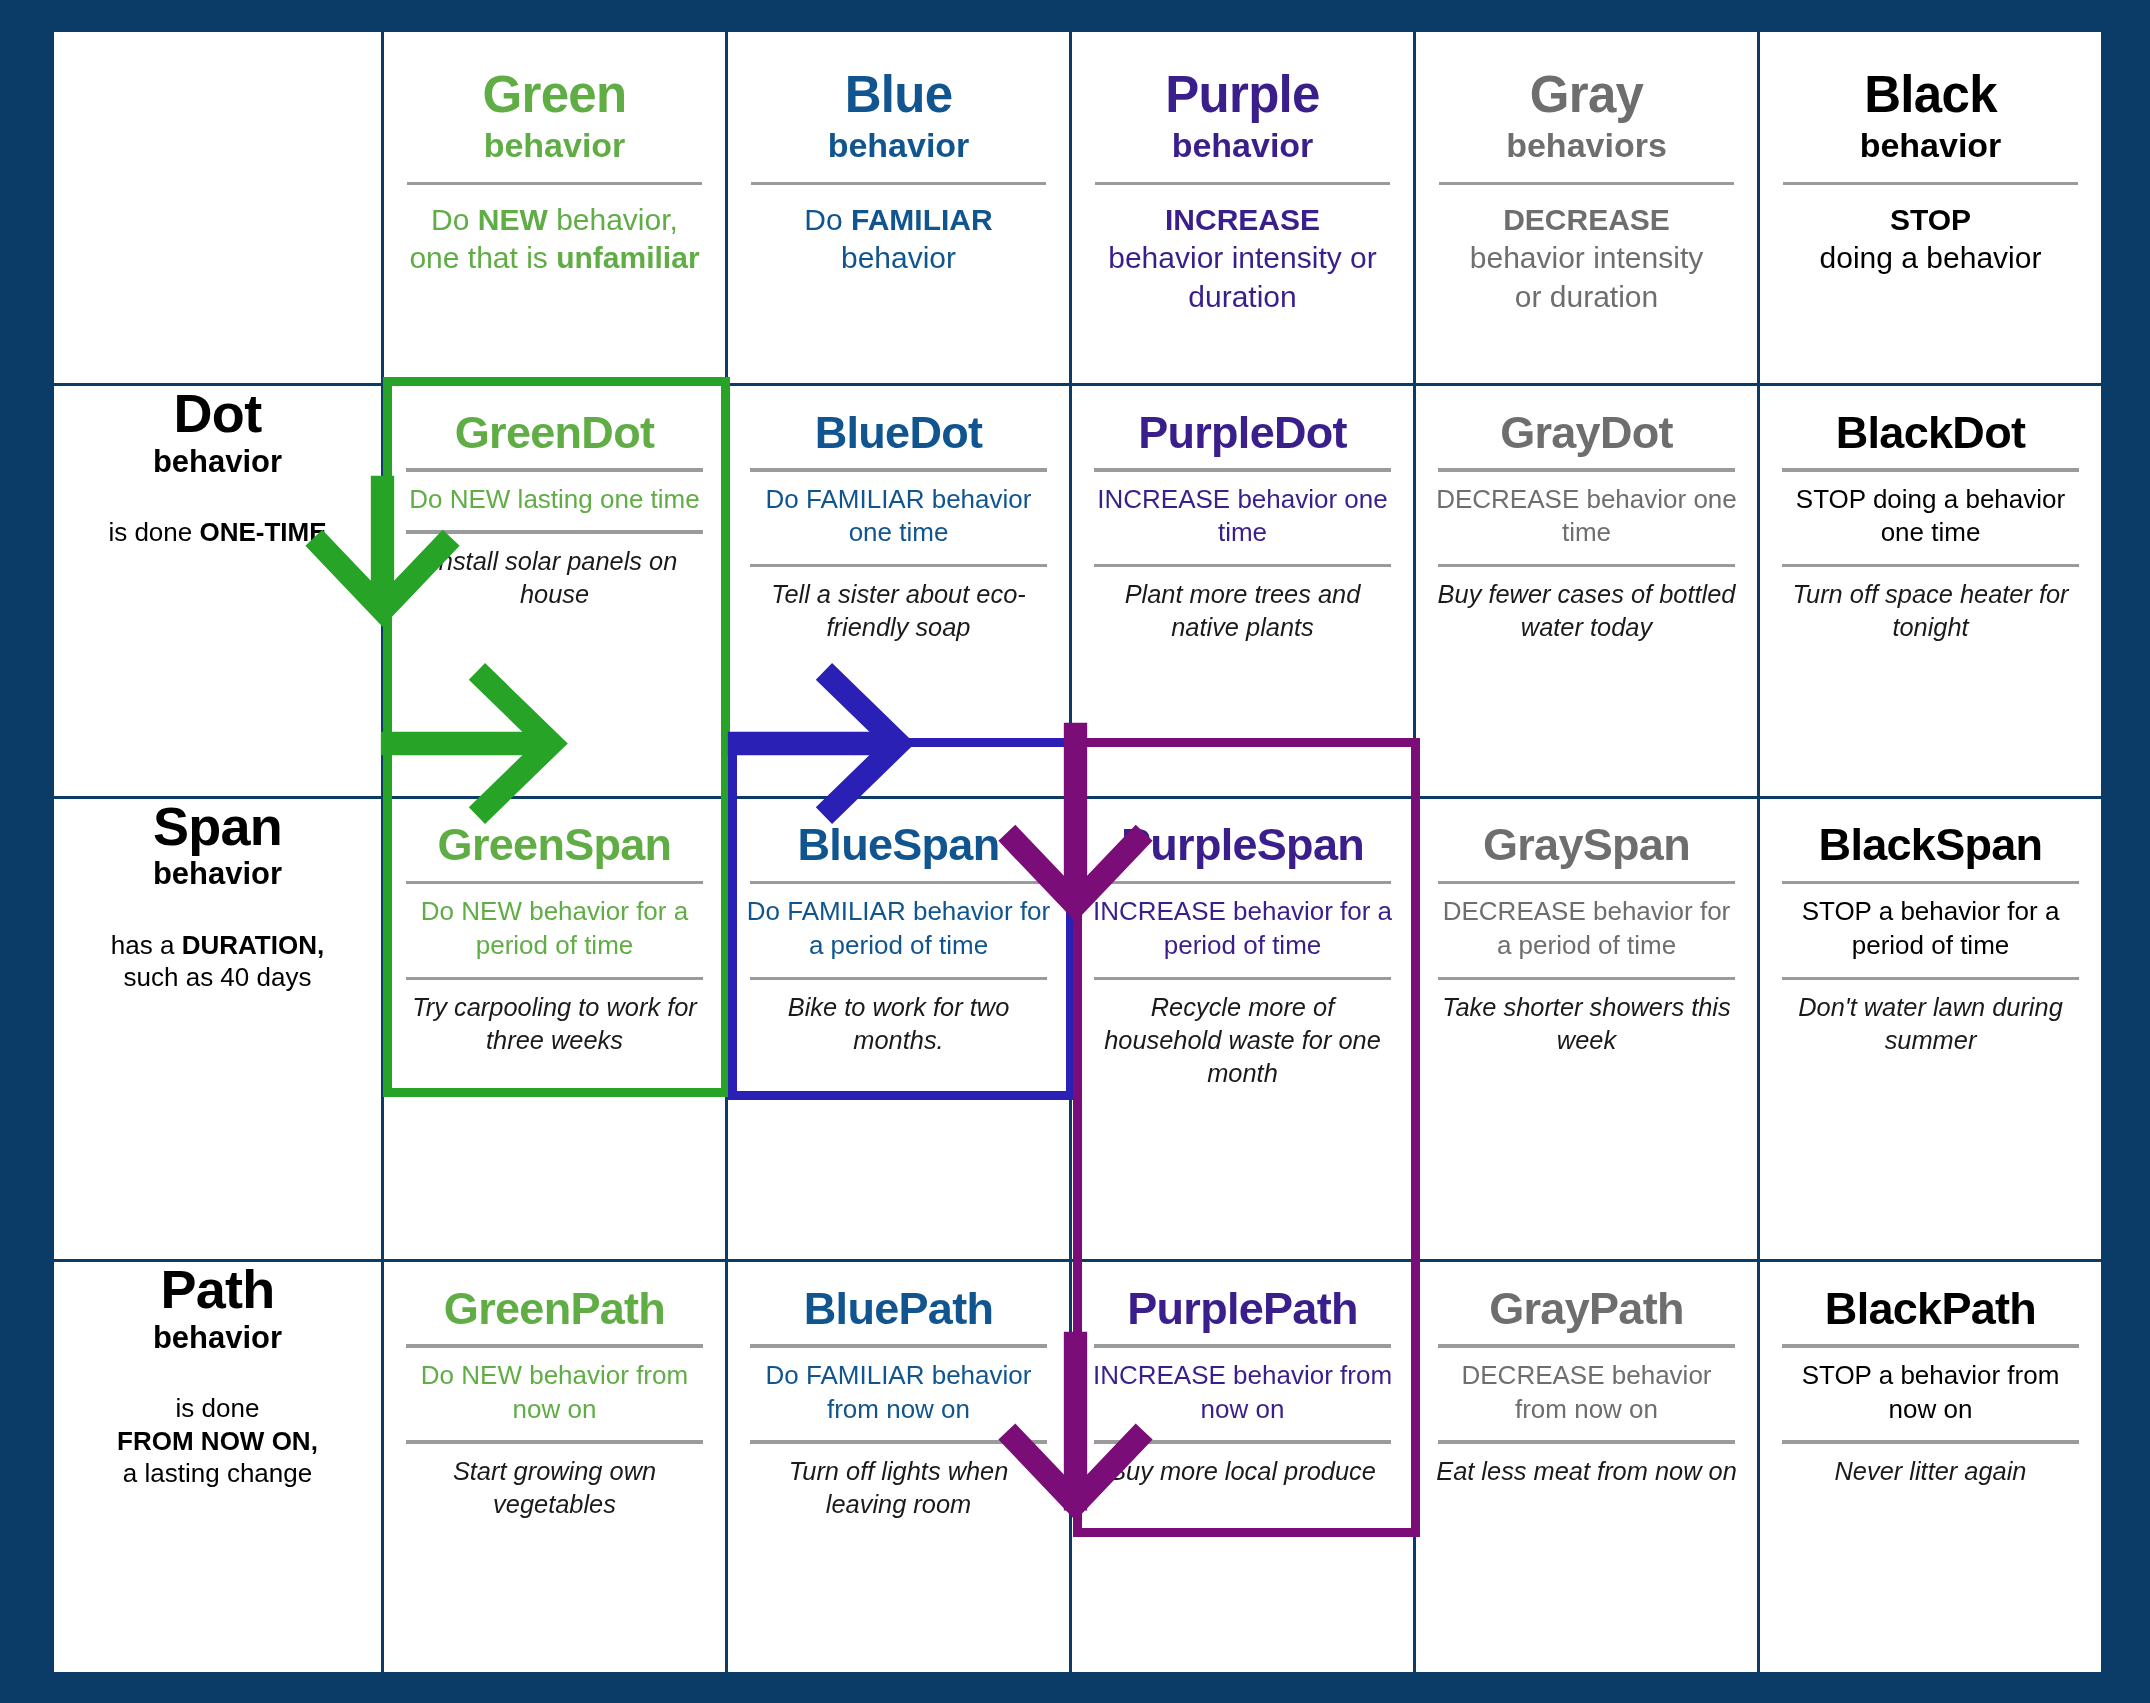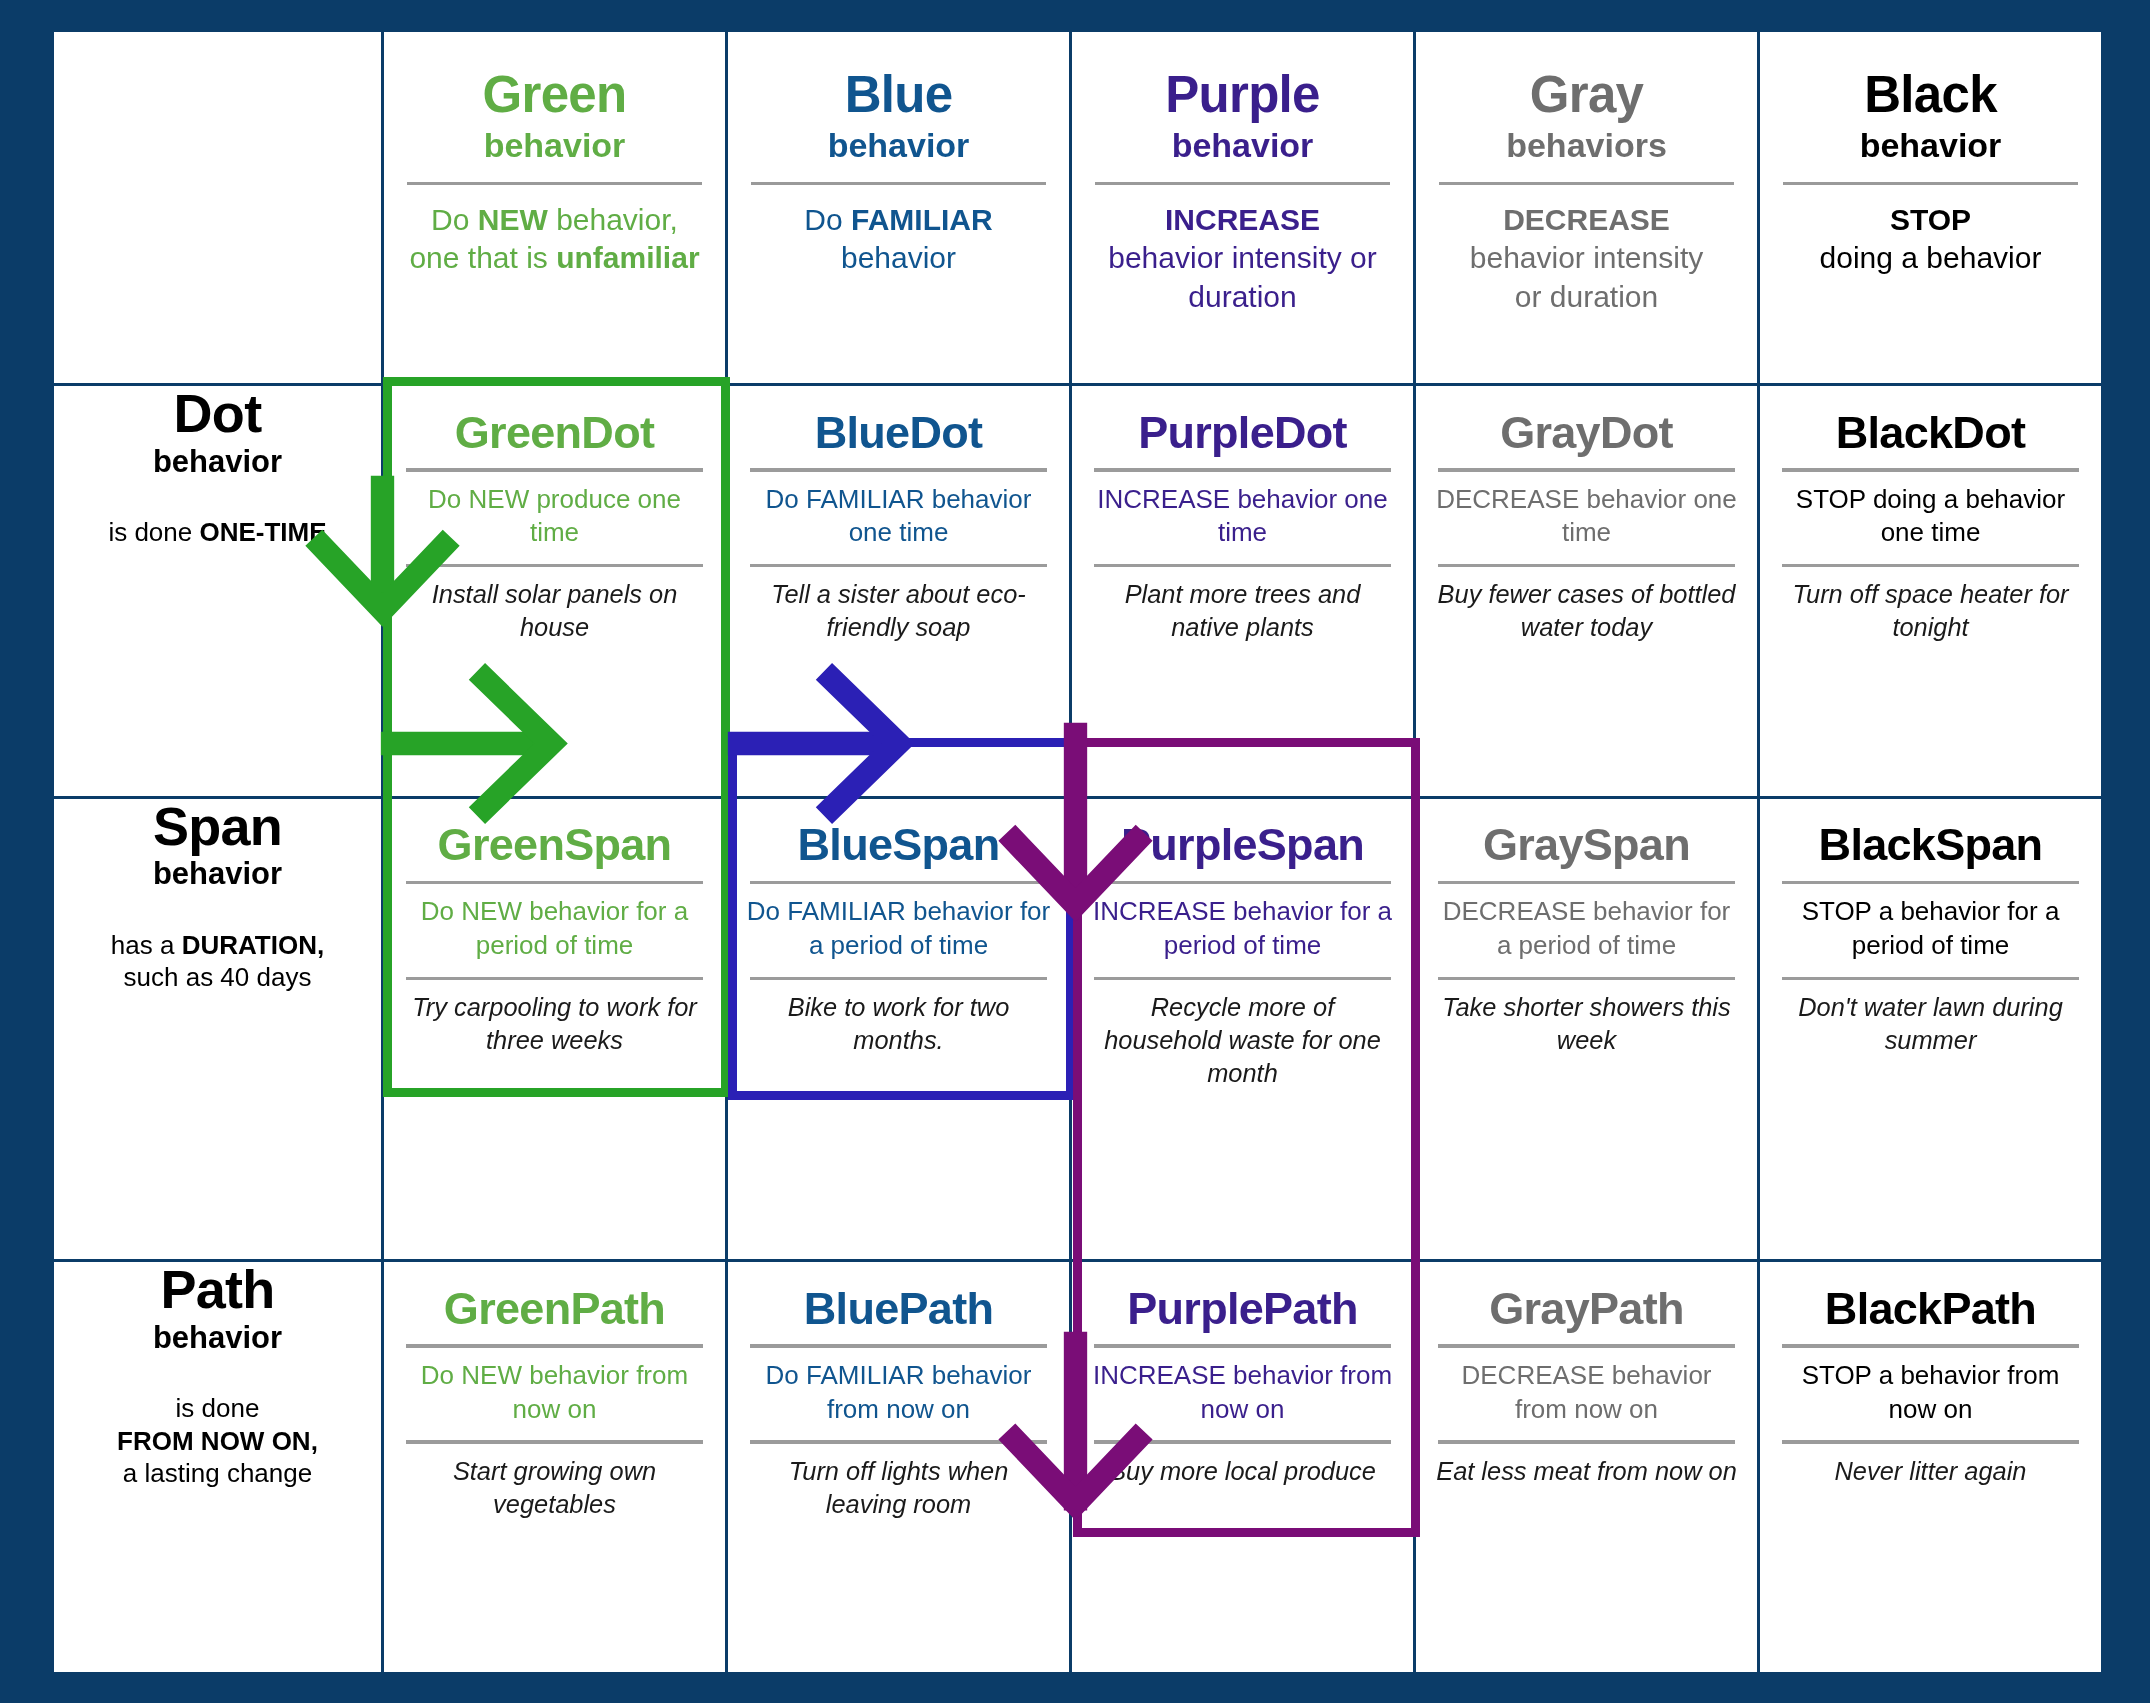--- a/index.html
+++ b/index.html
@@ -205,21 +205,21 @@
           <div class="rl-sub">behavior</div>
           <div class="rl-desc">
             <span>is done </span><b>ONE-TIME</b>
           </div>
         </td>
 
         <td class="cell">
           <div class="cell-inner">
             <div class="cell-title c-green">GreenDot</div>
             <div class="cell-rule"></div>
-            <div class="cell-def c-green">Do NEW produce one time</div>
+            <div class="cell-def c-green">Do NEW lasting one time</div>
             <div class="cell-rule"></div>
             <div class="cell-ex">Install solar panels on house</div>
           </div>
         </td>
         <td class="cell">
           <div class="cell-inner">
             <div class="cell-title c-blue">BlueDot</div>
             <div class="cell-rule"></div>
             <div class="cell-def c-blue">Do FAMILIAR behavior one time</div>
             <div class="cell-rule"></div>

